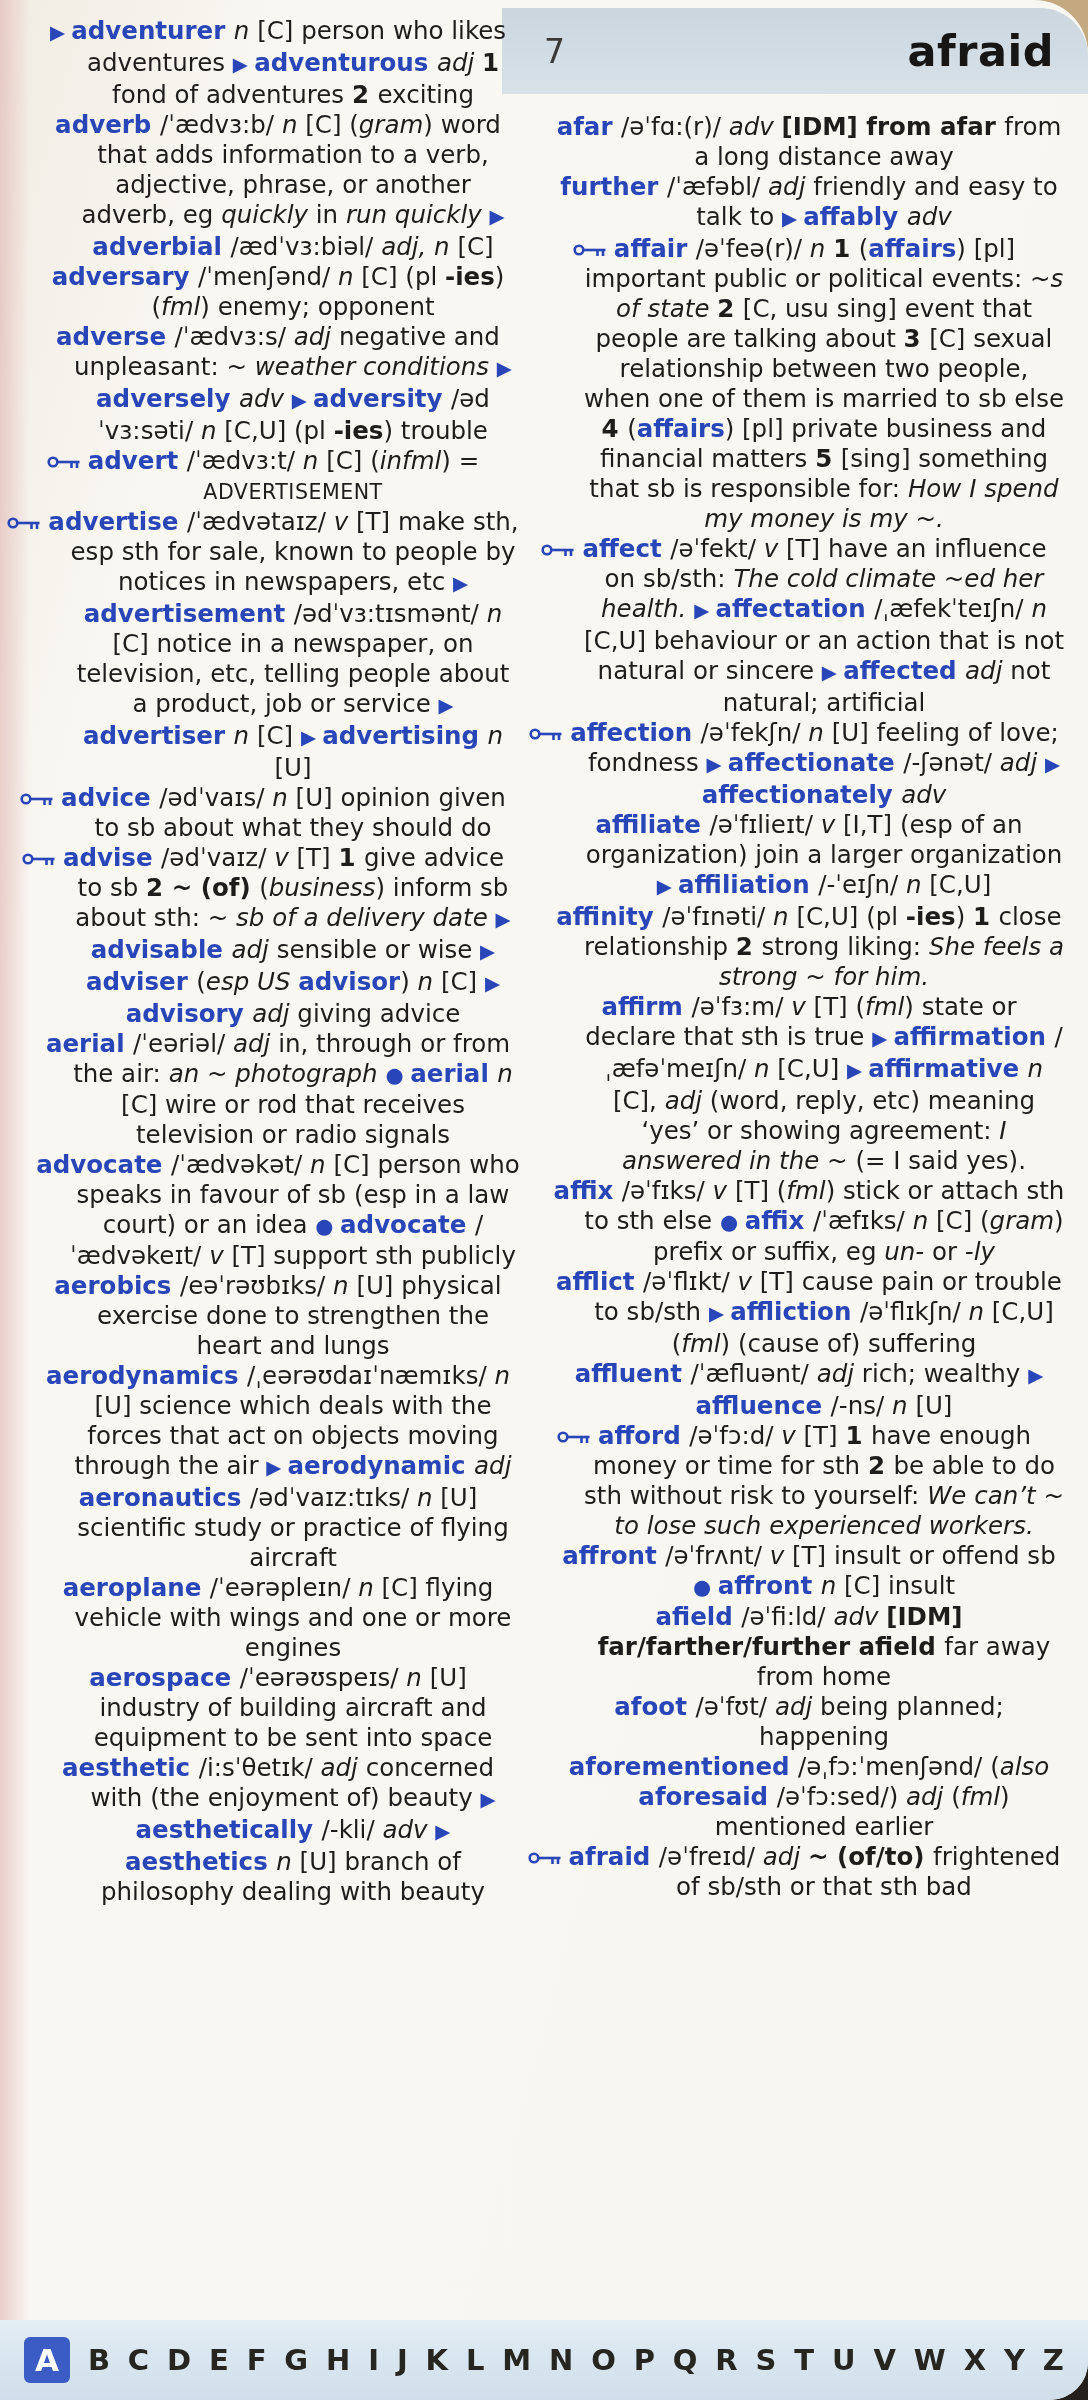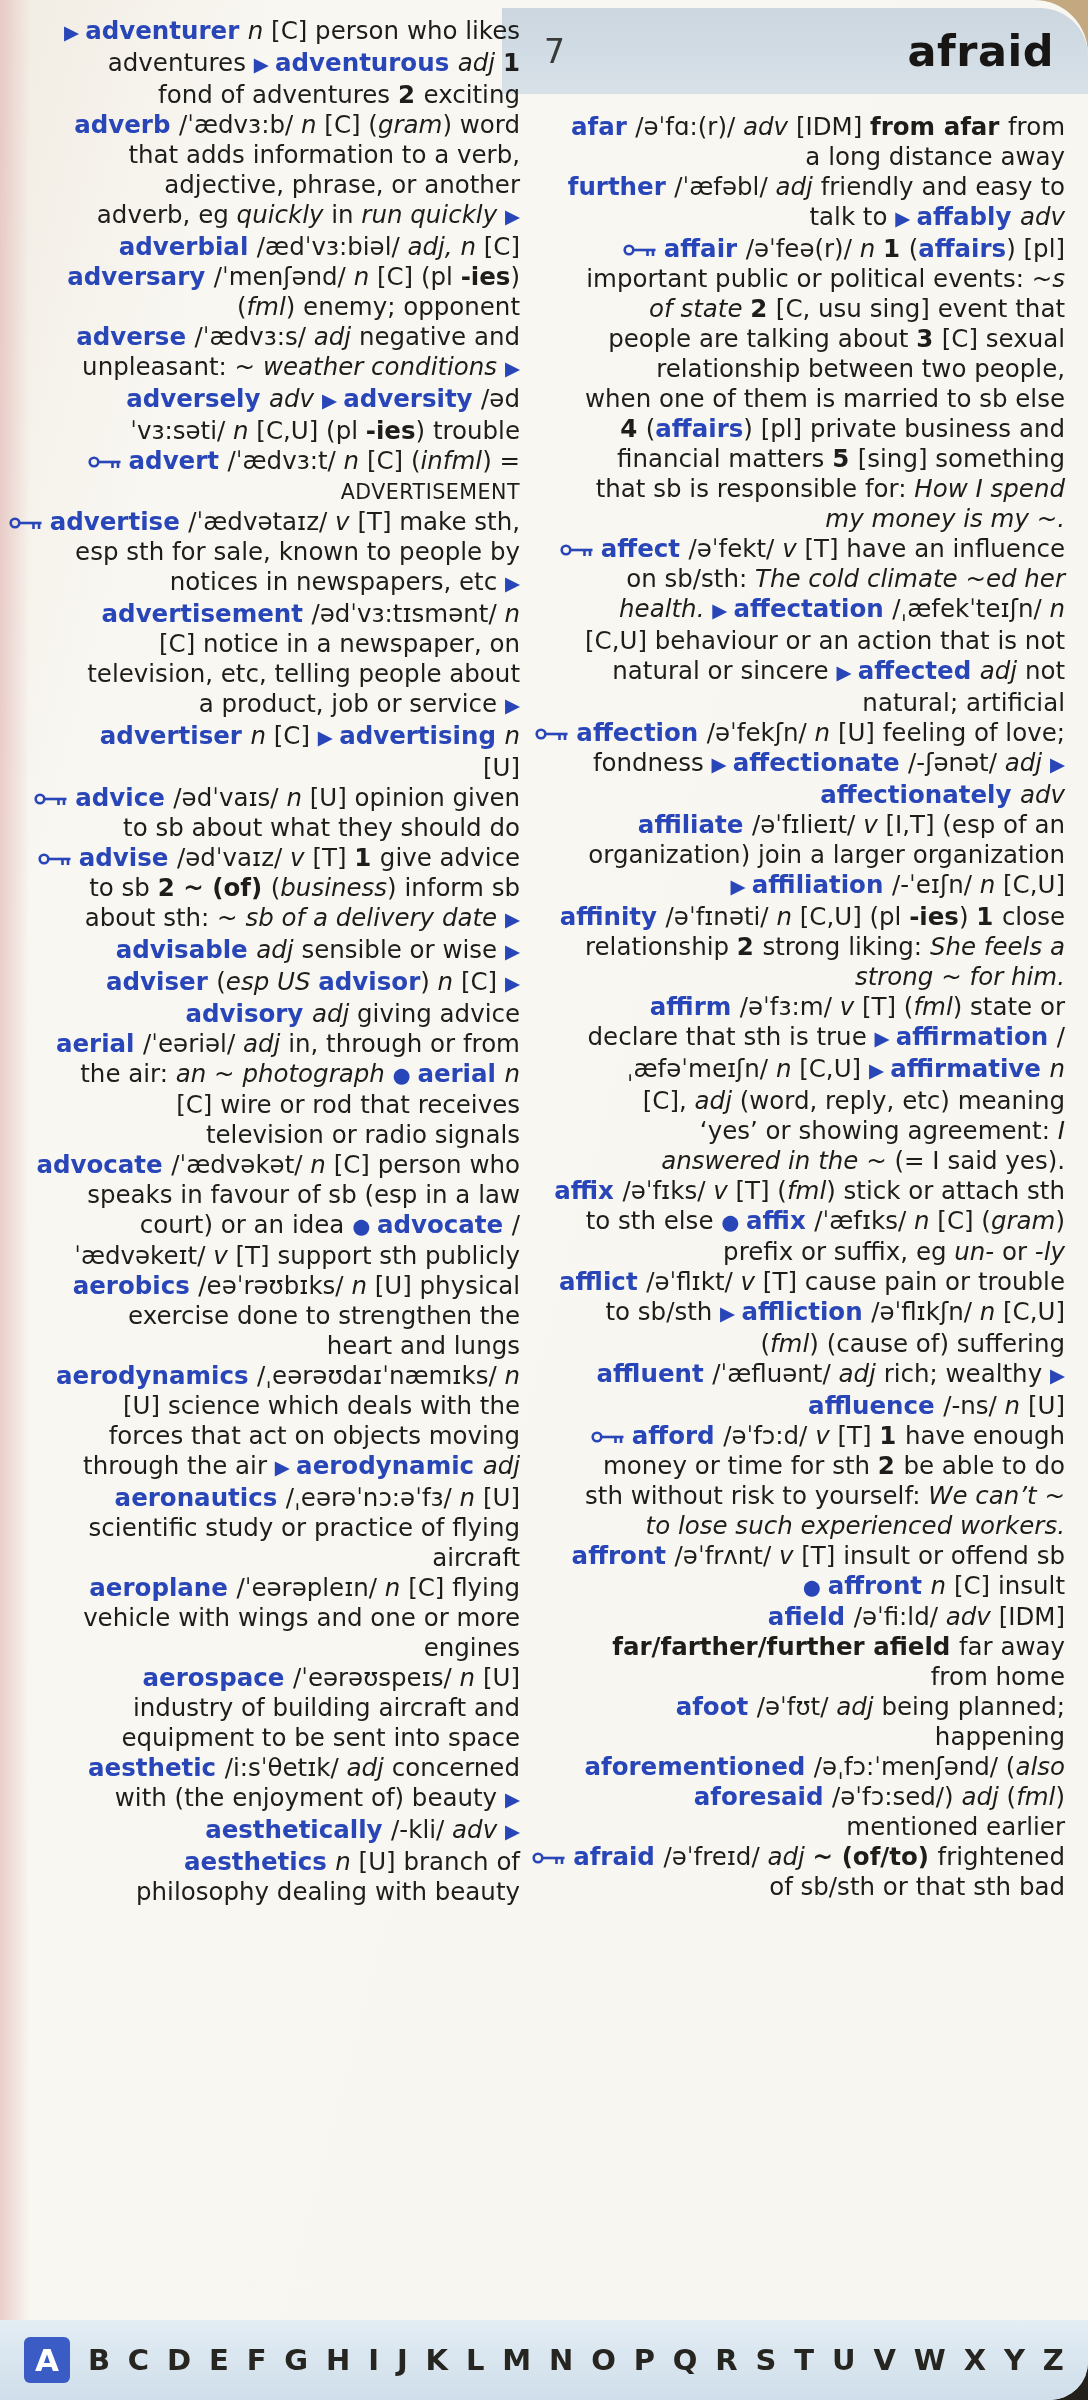--- a/index.html
+++ b/index.html
@@ -23,30 +23,30 @@
     background:linear-gradient(90deg,rgba(226,183,180,.65),rgba(226,183,180,0));}
   .header-band{
     position:absolute;left:502px;right:0;top:8px;height:86px;
     background:linear-gradient(180deg,#cbd6df,#d8e1e8);
     border-top-right-radius:48px;
     display:flex;align-items:center;justify-content:space-between;
     padding:0 34px 0 42px;box-sizing:border-box;
   }
   .page-num{font-size:33px;color:#3a3a38;}
   .guide-word{font-size:43px;font-weight:700;color:#171614;letter-spacing:.5px;}
-  .col{position:absolute;font-size:24.5px;line-height:30px;text-align:right;}
+  .col{position:absolute;font-size:24.5px;line-height:30px;text-align:center;}
   .col-left{left:36px;top:16px;width:484px;}
   .col-right{left:553px;top:112px;width:512px;}
   .entry{padding-left:30px;text-indent:-30px;}
   .hw{color:var(--blue);font-weight:700;}
   .i{font-style:italic;}
   .b{font-weight:700;}
   .tri{color:var(--blue);font-size:.8em;}
   .dot{color:var(--blue);font-size:.85em;}
-  .idm{font-weight:400;}
+  .idm{font-weight:700;}
   .xref{font-size:.84em;letter-spacing:.5px;}
   .keyicon{display:inline-block;margin-right:7px;}
   .keyicon svg{vertical-align:-1px;}
   .alphabet-bar{
     position:absolute;left:0;right:0;bottom:0;height:80px;
     background:linear-gradient(180deg,#e3edf4,#cfdeea);
     border-bottom-right-radius:38px;
     display:flex;align-items:center;justify-content:space-between;
     padding:0 24px;box-sizing:border-box;
   }
@@ -95,21 +95,21 @@
         <div class="entry"><span class="keyicon"><svg width="34" height="16" viewBox="0 0 34 16">
               <circle cx="6" cy="8" r="4.3" fill="none" stroke="#2946b8" stroke-width="2.6"></circle>
               <line x1="10.3" y1="8" x2="32.5" y2="8" stroke="#2946b8" stroke-width="2.6"></line>
               <line x1="24.5" y1="8" x2="24.5" y2="14" stroke="#2946b8" stroke-width="2.6"></line>
               <line x1="30" y1="8" x2="30" y2="14" stroke="#2946b8" stroke-width="2.6"></line>
             </svg></span><span class="hw">advise </span><span class="t">/ədˈvaɪz/ </span><span class="i">v </span><span class="t">[T] </span><span class="b">1 </span><span class="t">give advice to sb </span><span class="b">2 ~ (of) </span><span class="t">(</span><span class="i">business</span><span class="t">) inform sb about sth: </span><span class="i">~ sb of a delivery date </span><span class="tri">▶ </span><span class="hw">advisable </span><span class="i">adj </span><span class="t">sensible or wise </span><span class="tri">▶ </span><span class="hw">adviser </span><span class="t">(</span><span class="i">esp US </span><span class="hw">advisor</span><span class="t">) </span><span class="i">n </span><span class="t">[C] </span><span class="tri">▶ </span><span class="hw">advisory </span><span class="i">adj </span><span class="t">giving advice</span></div>
         <div class="entry"><span class="hw">aerial </span><span class="t">/ˈeəriəl/ </span><span class="i">adj </span><span class="t">in, through or from the air: </span><span class="i">an ~ photograph </span><span class="dot">● </span><span class="hw">aerial </span><span class="i">n </span><span class="t">[C] wire or rod that receives television or radio signals</span></div>
         <div class="entry"><span class="hw">advocate </span><span class="t">/ˈædvəkət/ </span><span class="i">n </span><span class="t">[C] person who speaks in favour of sb (esp in a law court) or an idea </span><span class="dot">● </span><span class="hw">advocate </span><span class="t">/ˈædvəkeɪt/ </span><span class="i">v </span><span class="t">[T] support sth publicly</span></div>
         <div class="entry"><span class="hw">aerobics </span><span class="t">/eəˈrəʊbɪks/ </span><span class="i">n </span><span class="t">[U] physical exercise done to strengthen the heart and lungs</span></div>
         <div class="entry"><span class="hw">aerodynamics </span><span class="t">/ˌeərəʊdaɪˈnæmɪks/ </span><span class="i">n </span><span class="t">[U] science which deals with the forces that act on objects moving through the air </span><span class="tri">▶ </span><span class="hw">aerodynamic </span><span class="i">adj</span></div>
-        <div class="entry"><span class="hw">aeronautics </span><span class="t">/ˌeərəˈnɔ:əˈfɜ/ </span><span class="i">n </span><span class="t">[U] scientific study or practice of flying aircraft</span></div>
+        <div class="entry"><span class="hw">aeronautics </span><span class="t">/ədˈvaɪz:tɪks/ </span><span class="i">n </span><span class="t">[U] scientific study or practice of flying aircraft</span></div>
         <div class="entry"><span class="hw">aeroplane </span><span class="t">/ˈeərəpleɪn/ </span><span class="i">n </span><span class="t">[C] flying vehicle with wings and one or more engines</span></div>
         <div class="entry"><span class="hw">aerospace </span><span class="t">/ˈeərəʊspeɪs/ </span><span class="i">n </span><span class="t">[U] industry of building aircraft and equipment to be sent into space</span></div>
         <div class="entry"><span class="hw">aesthetic </span><span class="t">/i:sˈθetɪk/ </span><span class="i">adj </span><span class="t">concerned with (the enjoyment of) beauty </span><span class="tri">▶ </span><span class="hw">aesthetically </span><span class="t">/-kli/ </span><span class="i">adv </span><span class="tri">▶ </span><span class="hw">aesthetics </span><span class="i">n </span><span class="t">[U] branch of philosophy dealing with beauty</span></div>
       </div>
     <div class="col col-right" id="col-right">
         <div class="entry"><span class="hw">afar </span><span class="t">/əˈfɑ:(r)/ </span><span class="i">adv </span><span class="idm">[IDM] </span><span class="b">from afar </span><span class="t">from a long distance away</span></div>
         <div class="entry"><span class="hw">further </span><span class="t">/ˈæfəbl/ </span><span class="i">adj </span><span class="t">friendly and easy to talk to </span><span class="tri">▶ </span><span class="hw">affably </span><span class="i">adv</span></div>
         <div class="entry"><span class="keyicon"><svg width="34" height="16" viewBox="0 0 34 16">
               <circle cx="6" cy="8" r="4.3" fill="none" stroke="#2946b8" stroke-width="2.6"></circle>
               <line x1="10.3" y1="8" x2="32.5" y2="8" stroke="#2946b8" stroke-width="2.6"></line>

